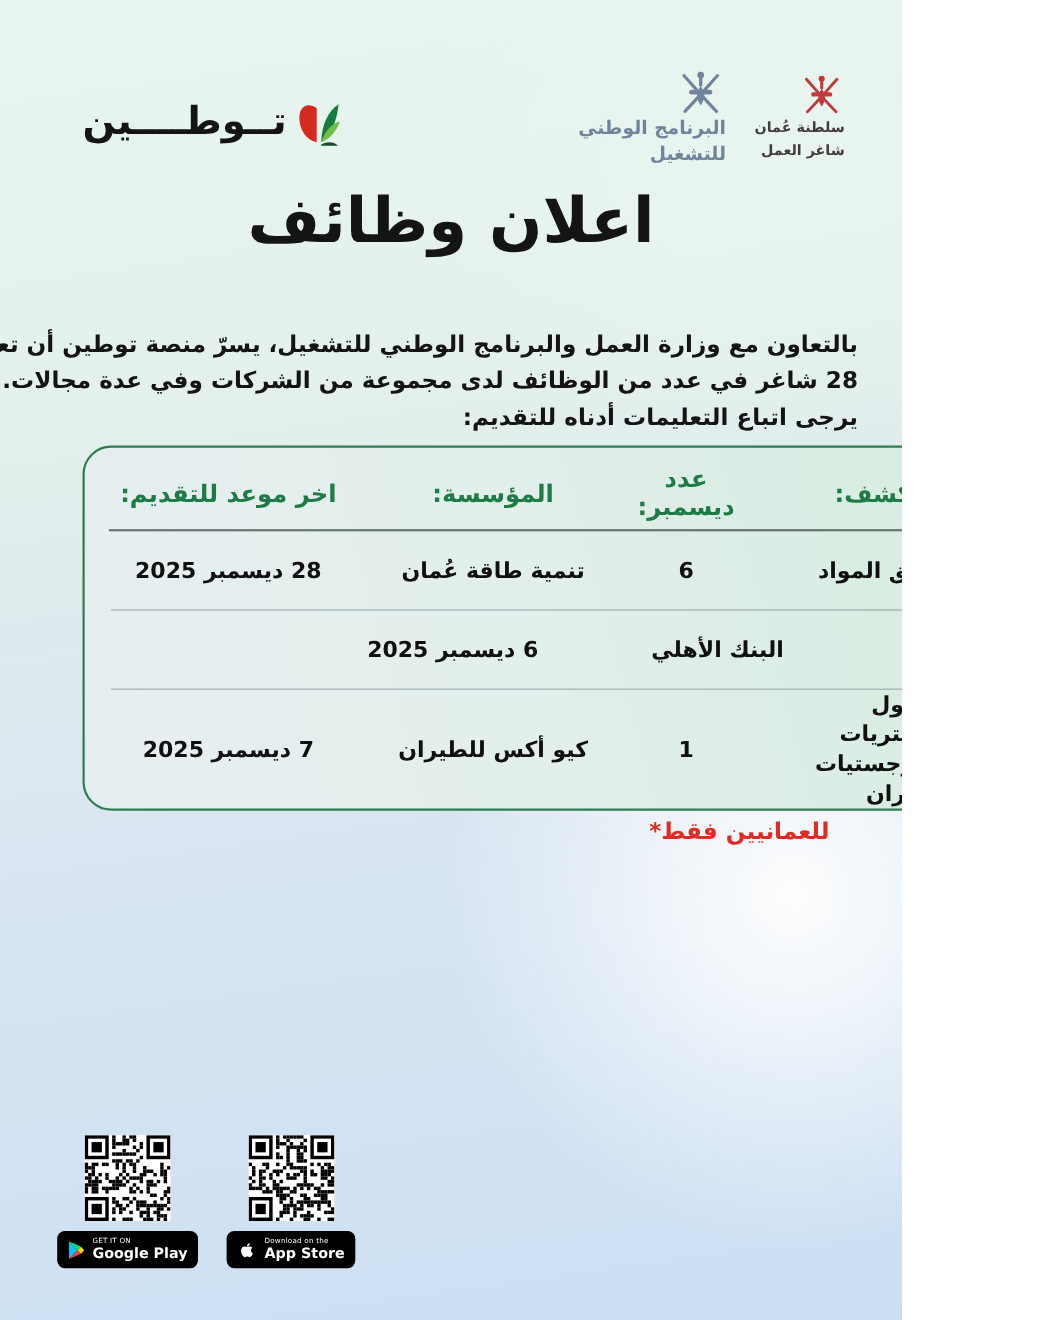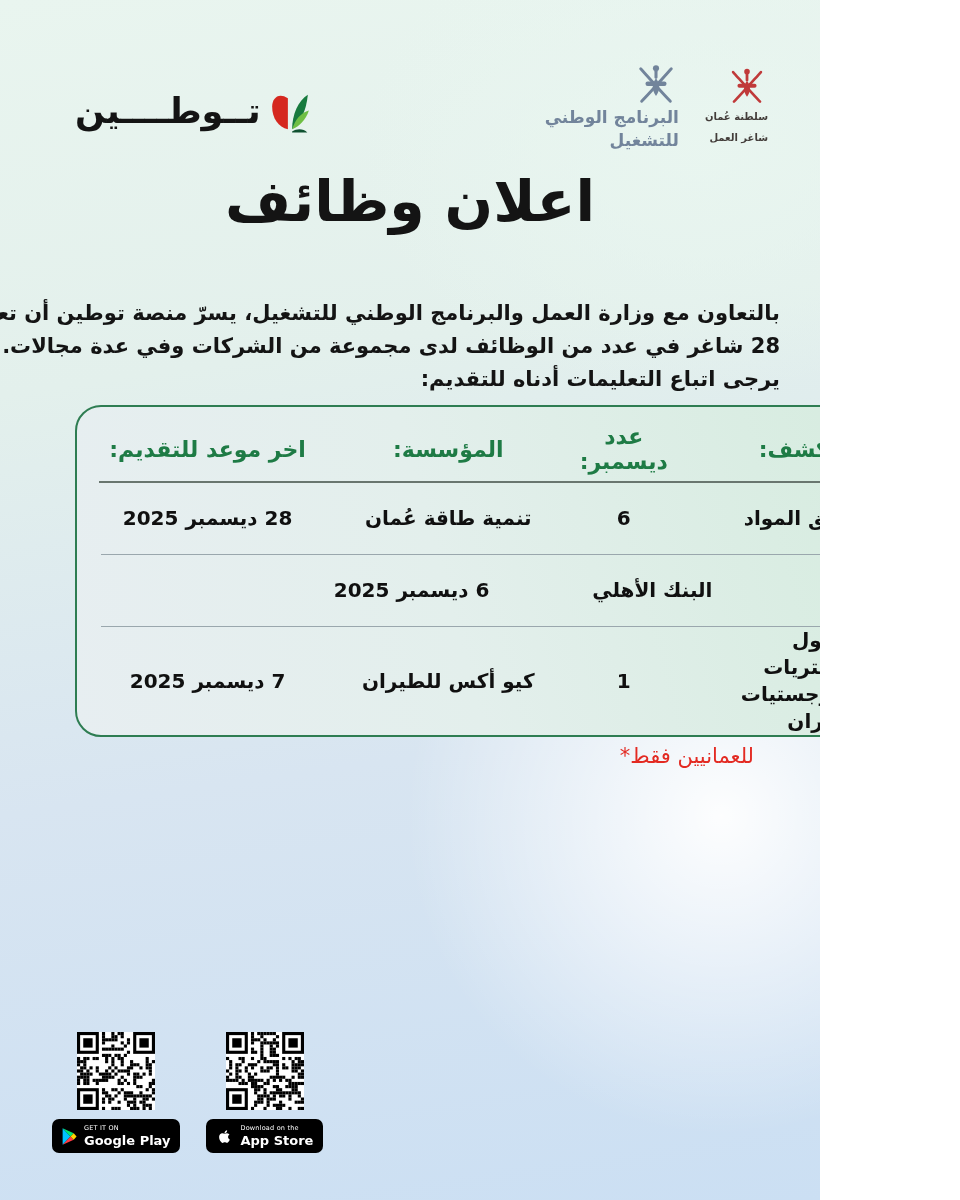--- a/index.html
+++ b/index.html
@@ -24,21 +24,21 @@
   .brand{position:absolute;left:75px;top:88px;display:flex;align-items:flex-start;gap:8px;}
   .brand .wordmark{font-size:35px;font-weight:800;letter-spacing:-1px;line-height:46px;direction:rtl;}
   .brand svg{width:42px;height:48px;}
   .partners{position:absolute;top:62px;right:52px;display:flex;gap:26px;align-items:flex-start;direction:ltr;}
   .partner{display:flex;flex-direction:column;align-items:flex-end;text-align:center;}
   .partner .emblem{width:46px;height:44px;}
   .partner.nep{color:var(--nep-blue);}
   .partner.nep .l1,.partner.nep .l2{font-size:17px;font-weight:800;line-height:23px;direction:rtl;}
   .partner.ministry{color:var(--ministry-red);}
   .partner.ministry .emblem{width:42px;height:40px;margin-top:4px;}
-  .partner.ministry .l1,.partner.ministry .l2{font-size:10px;font-weight:700;line-height:21px;color:#433d3a;direction:rtl;}
+  .partner.ministry .l1,.partner.ministry .l2{font-size:13px;font-weight:700;line-height:21px;color:#433d3a;direction:rtl;}
   
   .title{position:absolute;top:168px;left:0;width:100%;text-align:center;
          font-size:57px;font-weight:800;direction:rtl;}
   .intro{position:absolute;top:297px;left:40px;right:40px;text-align:right;direction:rtl;
          font-size:21px;font-weight:700;line-height:33px;}
   .intro div{white-space:nowrap;}
   
   .jobs{position:absolute;left:75px;top:405px;width:820px;height:332px;
         border:2px solid var(--border-green);border-radius:26px;
         background:linear-gradient(255deg,#d6ecdf 0%,#e3efec 55%,#e7eef1 100%);
@@ -47,21 +47,21 @@
   .thead{padding-top:24px;height:60px;color:var(--green);font-size:22px;font-weight:800;}
   .trow{flex:1;font-size:20px;font-weight:700;color:#101010;line-height:27px;}
   .c-job{width:25%;padding-right:26px;text-align:right;}
   .c-count{width:16%;text-align:center;}
   .c-org{width:27%;text-align:center;}
   .c-date{width:32%;text-align:center;}
   hr.h-div{border:0;border-top:2px solid #69766f;margin:14px 22px 0;}
   hr.r-div{border:0;border-top:1.5px solid #9aa7ad;margin:0 24px;}
   
   .note{position:absolute;top:744px;right:66px;direction:rtl;color:var(--note-red);
-        font-size:21px;font-weight:400;}
+        font-size:21px;font-weight:700;}
   
   .cta{position:absolute;top:1040px;right:66px;text-align:right;direction:rtl;}
   .cta .l1{font-size:27px;font-weight:800;line-height:36px;}
   .cta .l2{font-size:21px;font-weight:800;line-height:30px;}
   .stores{position:absolute;left:52px;top:1032px;display:flex;gap:26px;}
   .store{display:flex;flex-direction:column;align-items:center;gap:9px;}
   .qr{width:78px;height:78px;background:#f4f8fa;}
   .badge{height:34px;background:#000;border-radius:7px;color:#fff;display:flex;
          align-items:center;padding:0 10px;gap:7px;cursor:pointer;}
   .badge .txt{display:flex;flex-direction:column;justify-content:center;line-height:1;}

